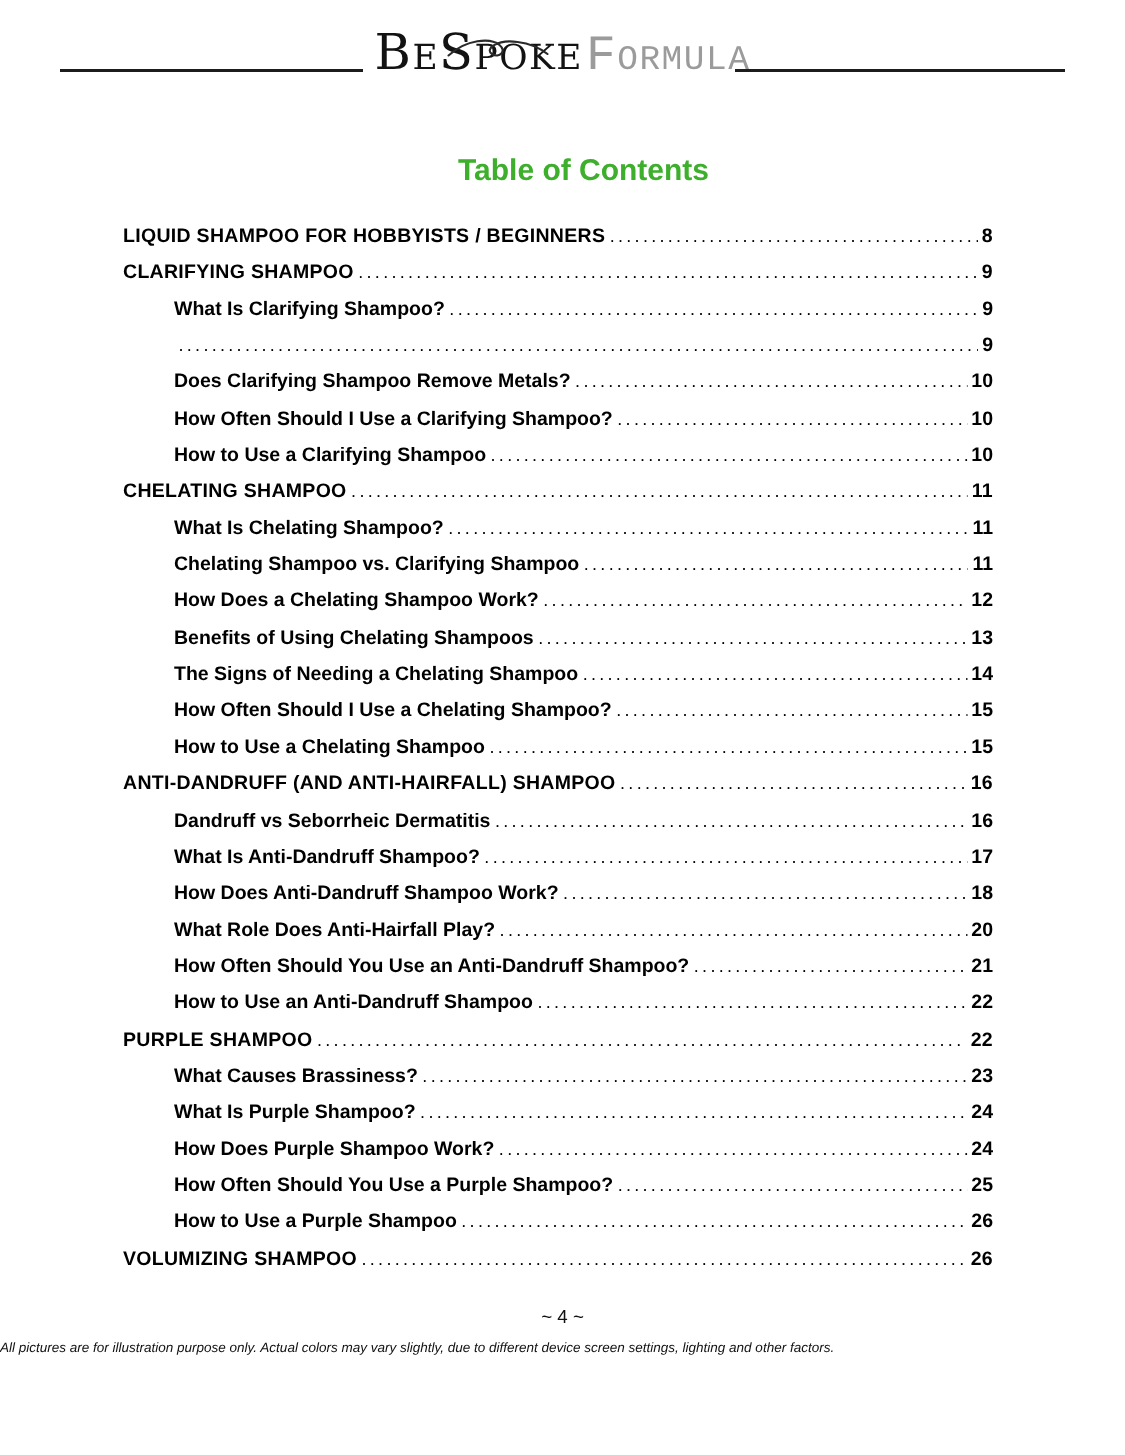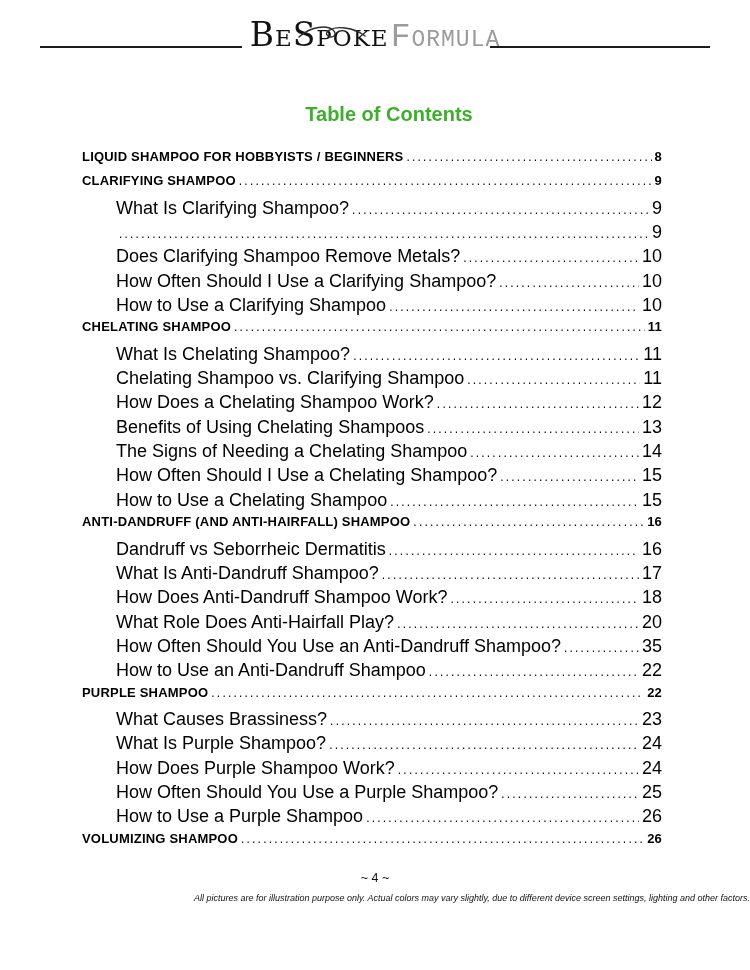--- a/index.html
+++ b/index.html
@@ -40,40 +40,40 @@
     font-size: 20px; font-weight: bold; padding-left: 28px;
   }
 
   
   .toc { position: absolute; top: 149px; left: 82px; right: 88px; }
   .toc-row {
     display: flex; align-items: baseline;
     height: 24.35px;
   }
   .toc-row.lvl1 { font-weight: bold; font-size: 13px; letter-spacing: 0.2px; }
-  .toc-row.lvl2 { font-size: 18px; padding-left: 34px; }
+  .toc-row.lvl2 { font-size: 13px; padding-left: 34px; font-weight: bold; }
   .toc-text { white-space: nowrap; }
   .dots {
     flex: 1 1 auto; overflow: hidden; white-space: nowrap;
     margin: 0 3px; min-width: 12px;
   }
   .dots::after {
     content: "......................................................................................................................................................................................................................";
     letter-spacing: 2.2px; font-size: 12px; font-weight: normal; color: #000;
   }
   .toc-page { white-space: nowrap; }
 
   
   .page-number {
     position: absolute; top: 871px; left: 0; width: 100%;
     text-align: center; font-size: 12.5px; color: #111;
   }
   .disclaimer {
     position: absolute; top: 893px; left: 0; width: 100%;
-    text-align: right; font-style: italic; font-size: 9px; color: #111;
+    text-align: left; font-style: italic; font-size: 9px; color: #111;
   }
 </style>
 </head>
 <body>
 
 <div class="page">
 
   <div class="header">
     <div class="rule rule-left"></div>
     <div class="logo">
@@ -183,21 +183,21 @@
         <span class="toc-page">18</span>
       </div>
       <div class="toc-row lvl2">
         <span class="toc-text">What Role Does Anti-Hairfall Play?</span>
         <span class="dots"></span>
         <span class="toc-page">20</span>
       </div>
       <div class="toc-row lvl2">
         <span class="toc-text">How Often Should You Use an Anti-Dandruff Shampoo?</span>
         <span class="dots"></span>
-        <span class="toc-page">35</span>
+        <span class="toc-page">21</span>
       </div>
       <div class="toc-row lvl2">
         <span class="toc-text">How to Use an Anti-Dandruff Shampoo</span>
         <span class="dots"></span>
         <span class="toc-page">22</span>
       </div>
       <div class="toc-row lvl1">
         <span class="toc-text">PURPLE SHAMPOO</span>
         <span class="dots"></span>
         <span class="toc-page">22</span>

